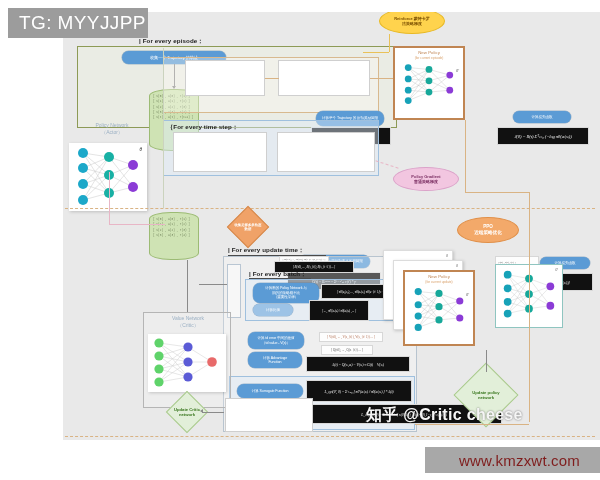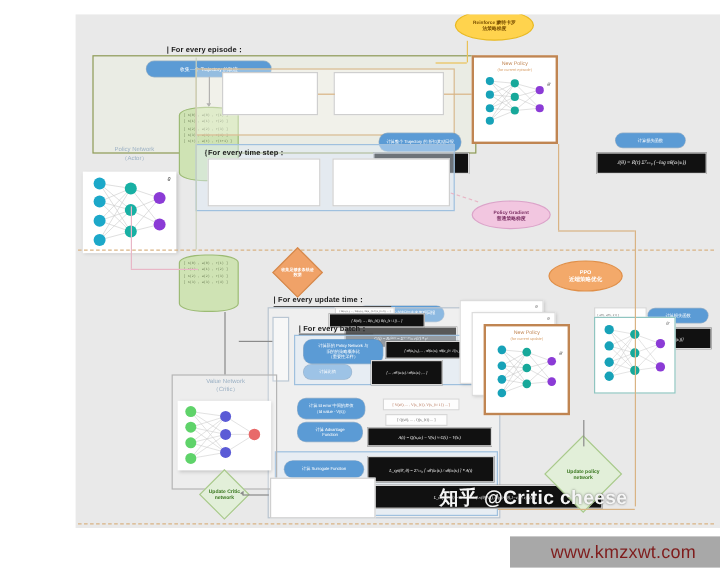--- a/index.html
+++ b/index.html
@@ -599,16 +599,17 @@
     <div class="dotline" style="left:2px;top:424px;width:530px;"></div>
 
     <div class="ln v pink" style="left:46px;top:160px;height:52px;"></div>
     <div class="ln h pink" style="left:46px;top:212px;width:56px;"></div>
     <div class="ln v" style="left:124px;top:248px;height:52px;"></div>
     <div class="ln h" style="left:136px;top:272px;width:28px;"></div>
 
   </div>
   </div>
 
+  <div class="wm-tg">TG: MYYJJPP</div>
   <div class="wm-zhihu">知乎 @Critic cheese</div>
   <div class="wm-site">www.kmzxwt.com</div>
 
 </div>
 
 </body></html>

